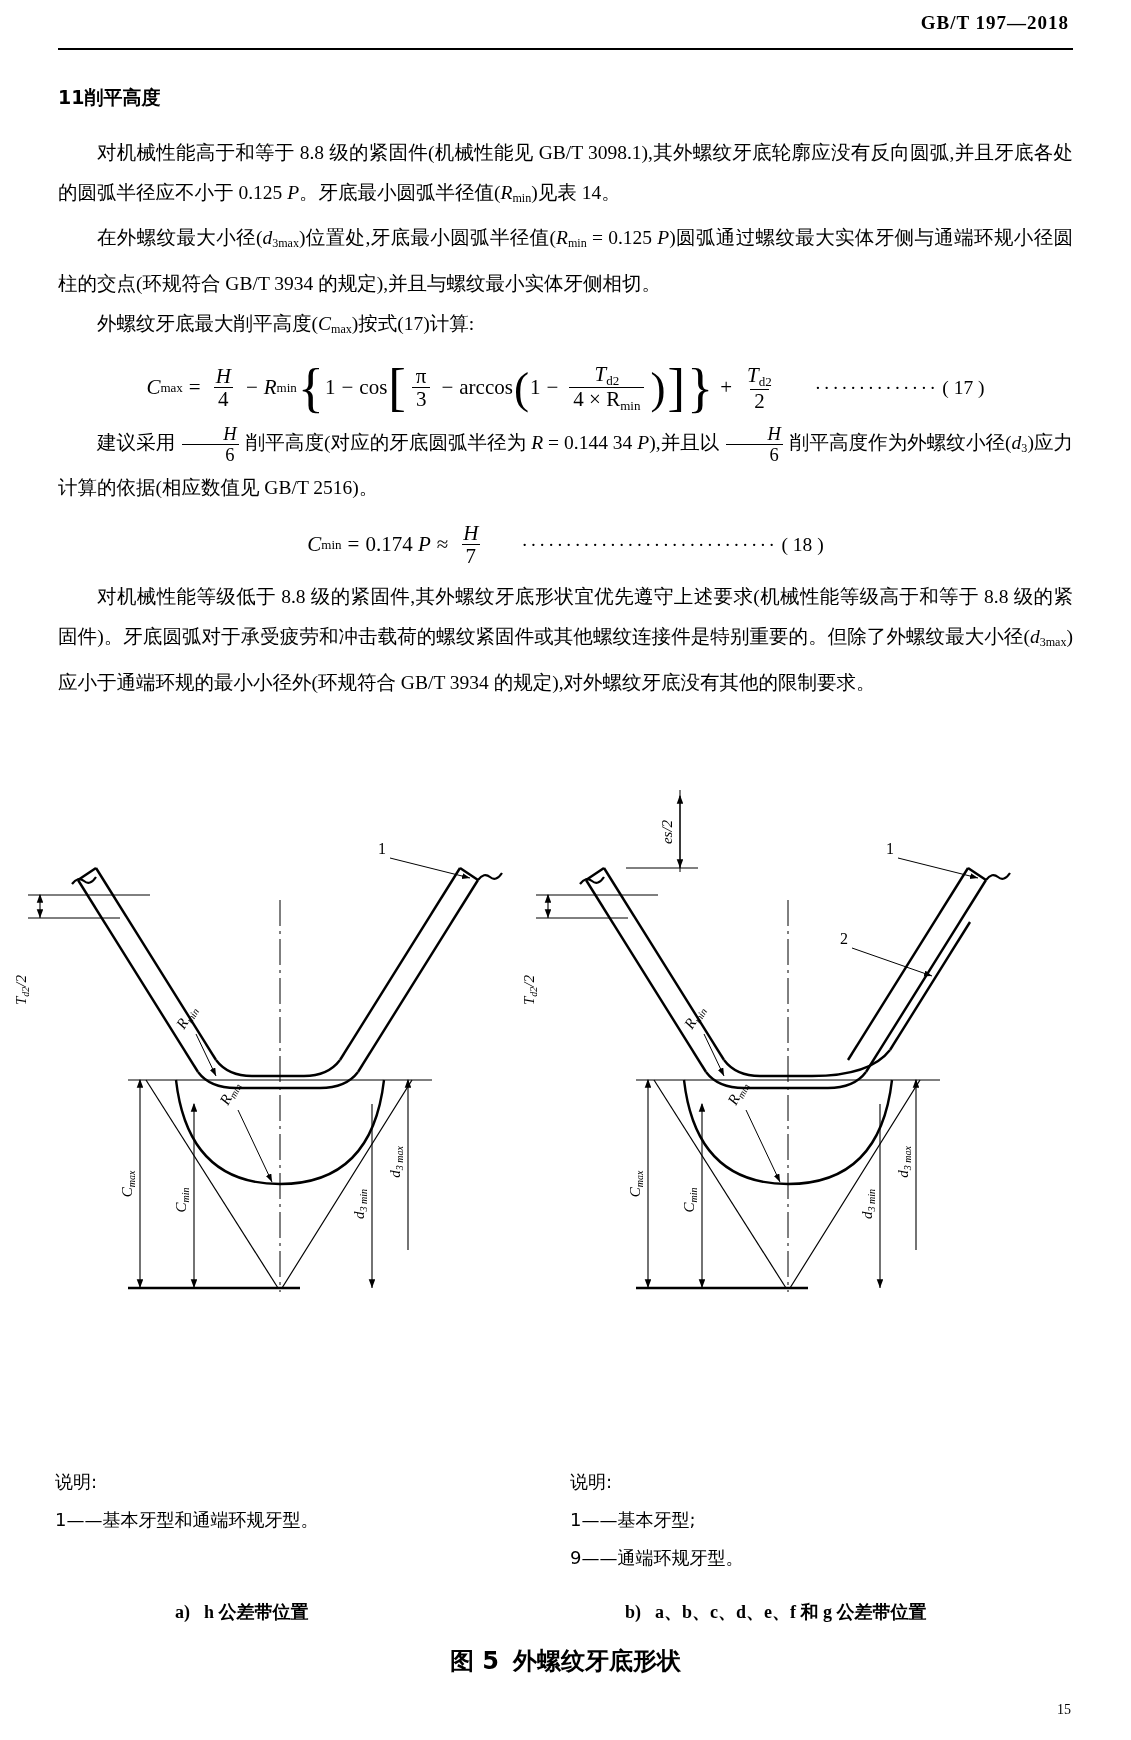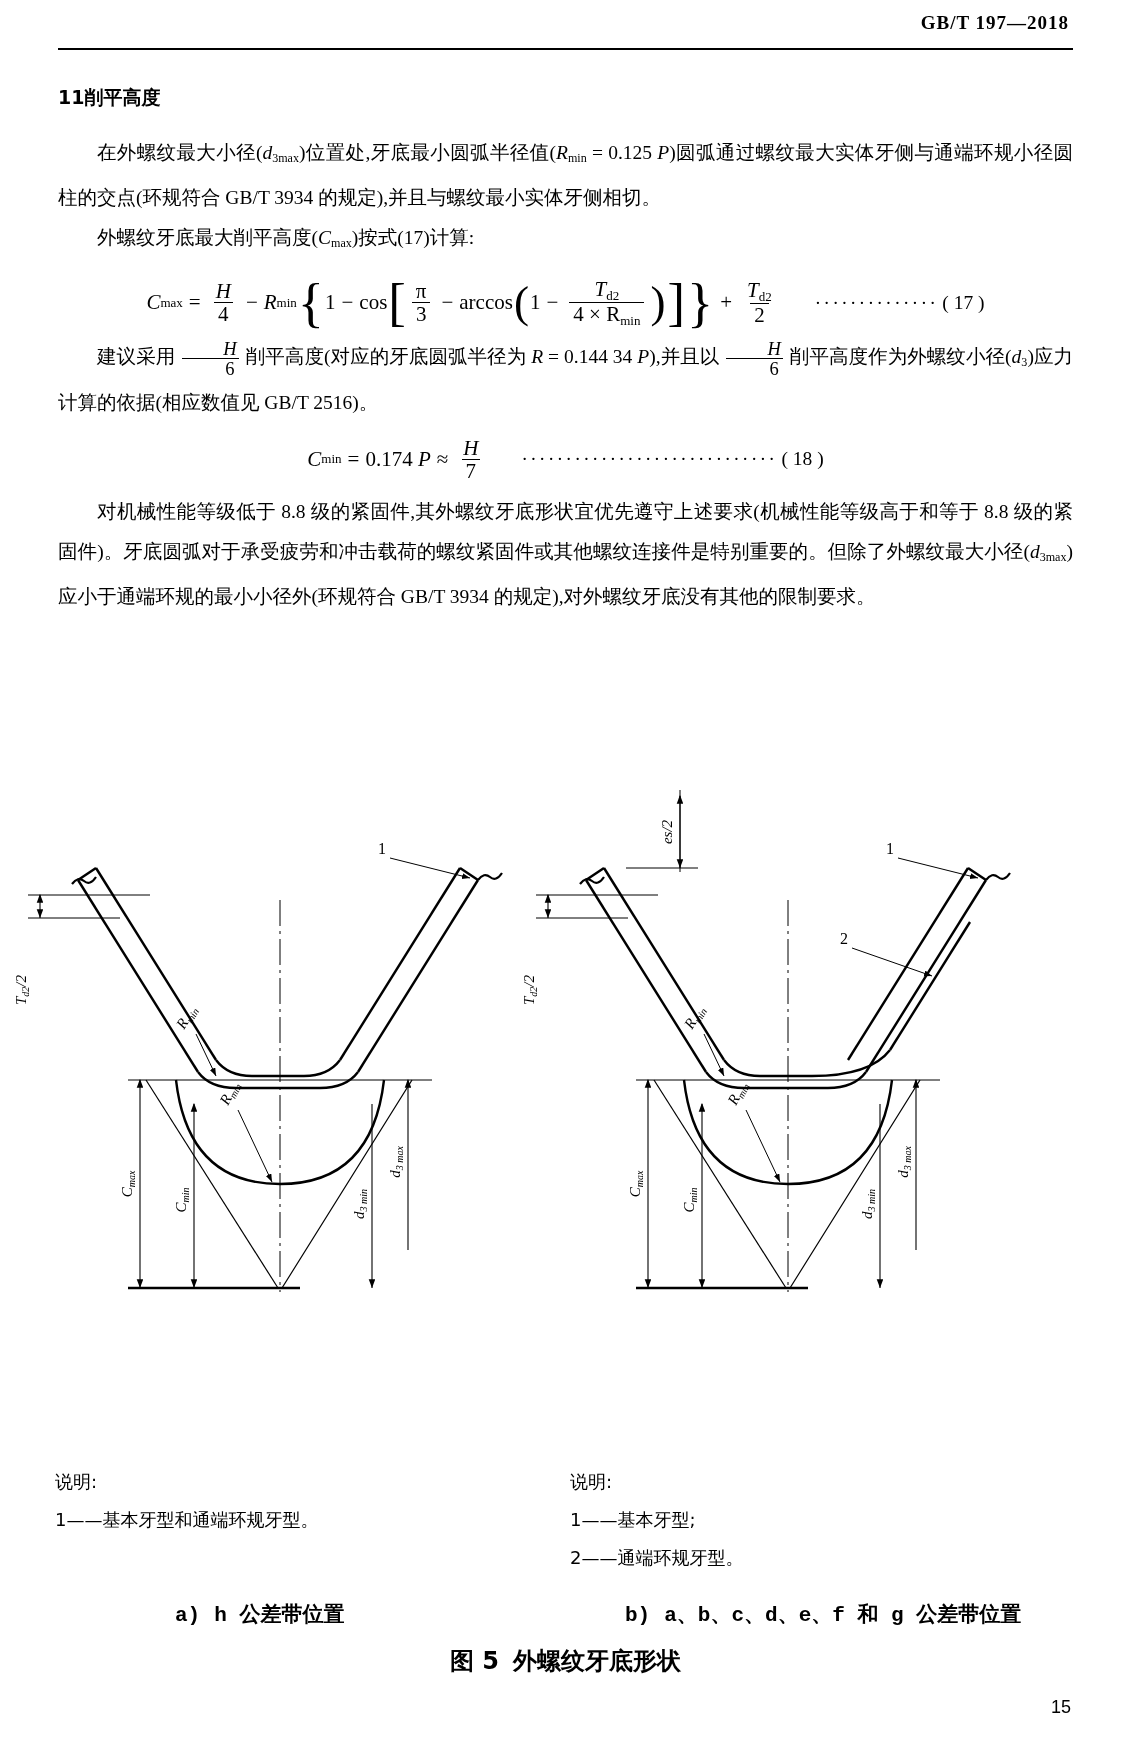--- a/index.html
+++ b/index.html
@@ -128,23 +128,23 @@
   }
   .legend-col { position: absolute; }
   .legend-col.left { left: 55px; }
   .legend-col.right { left: 570px; }
   .legend-title { margin-bottom: 14px; }
   .legend-item { margin-bottom: 14px; white-space: nowrap; }
 
   .subcaptions { position: absolute; top: 1600px; left: 0; width: 1131px; }
   .subcap {
     position: absolute;
-    font-family: Liberation Mono, monospace;
+    font-family: Liberation Serif, serif;
     font-weight: bold;
-    font-size: 21px;
+    font-size: 18px;
     white-space: nowrap;
   }
   .subcap.a { left: 175px; }
   .subcap.b { left: 625px; }
   .subcap .lbl { margin-right: 14px; }
 
   .fig-caption {
     position: absolute;
     top: 1645px;
     width: 1131px;
@@ -152,39 +152,40 @@
     font-family: "DejaVu Sans", "Liberation Sans", sans-serif;
     font-weight: bold;
     font-size: 24px;
   }
   .fig-caption .lbl { margin-right: 14px; }
 
   .page-number {
     position: absolute;
     right: 60px;
     bottom: 22px;
-    font-size: 18px;
-    font-family: Liberation Sans, sans-serif;
+    font-size: 14px;
+    font-family: Liberation Serif, serif;
   }
 </style>
 </head>
 <body>
 
 <div class="page-header">
   <div class="header-std-no">GB/T  197—2018</div>
   <div class="header-rule"></div>
 </div>
 
 <div class="content">
 
   <h2 class="section-title">
     <span class="num">11</span><span>削平高度</span>
   </h2>
 
 
+  <p class="body"><span>对机械性能高于和等于 8.8 级的紧固件(机械性能见 GB/T 3098.1),其外螺纹牙底轮廓应没有反向圆弧,并且牙底各处的圆弧半径应不小于 0.125 </span><span class="mi">P</span><span>。牙底最小圆弧半径值(</span><span class="mi">R</span><sub class="sm">min</sub><span>)见表 14。</span></p>
 
   <p class="body"><span>在外螺纹最大小径(</span><span class="mi">d</span><sub class="sm">3max</sub><span>)位置处,牙底最小圆弧半径值(</span><span class="mi">R</span><sub class="sm">min</sub><span> = 0.125 </span><span class="mi">P</span><span>)圆弧通过螺纹最大实体牙侧与通端环规小径圆柱的交点(环规符合 GB/T 3934 的规定),并且与螺纹最小实体牙侧相切。</span></p>
 
   <p class="body"><span>外螺纹牙底最大削平高度(</span><span class="mi">C</span><sub class="sm">max</sub><span>)按式(17)计算:</span></p>
 
   <div class="formula-row">
     <span class="formula-body">
       <span class="mi">C</span>
         <sub class="sm">max</sub>
       <span class="op">=</span>
@@ -411,21 +412,21 @@
 </div>
 
 <div class="legend-row">
   <div class="legend-col left">
     <div class="legend-title">说明:</div>
     <div class="legend-item">1——基本牙型和通端环规牙型。</div>
   </div>
   <div class="legend-col right">
     <div class="legend-title">说明:</div>
     <div class="legend-item">1——基本牙型;</div>
-    <div class="legend-item">2——通端环规牙型。</div>
+    <div class="legend-item">9——通端环规牙型。</div>
   </div>
 </div>
 
 <div class="subcaptions">
   <div class="subcap a">
     <span class="lbl">a)</span><span>h 公差带位置</span>
   </div>
   <div class="subcap b">
     <span class="lbl">b)</span><span>a、b、c、d、e、f 和 g 公差带位置</span>
   </div>

